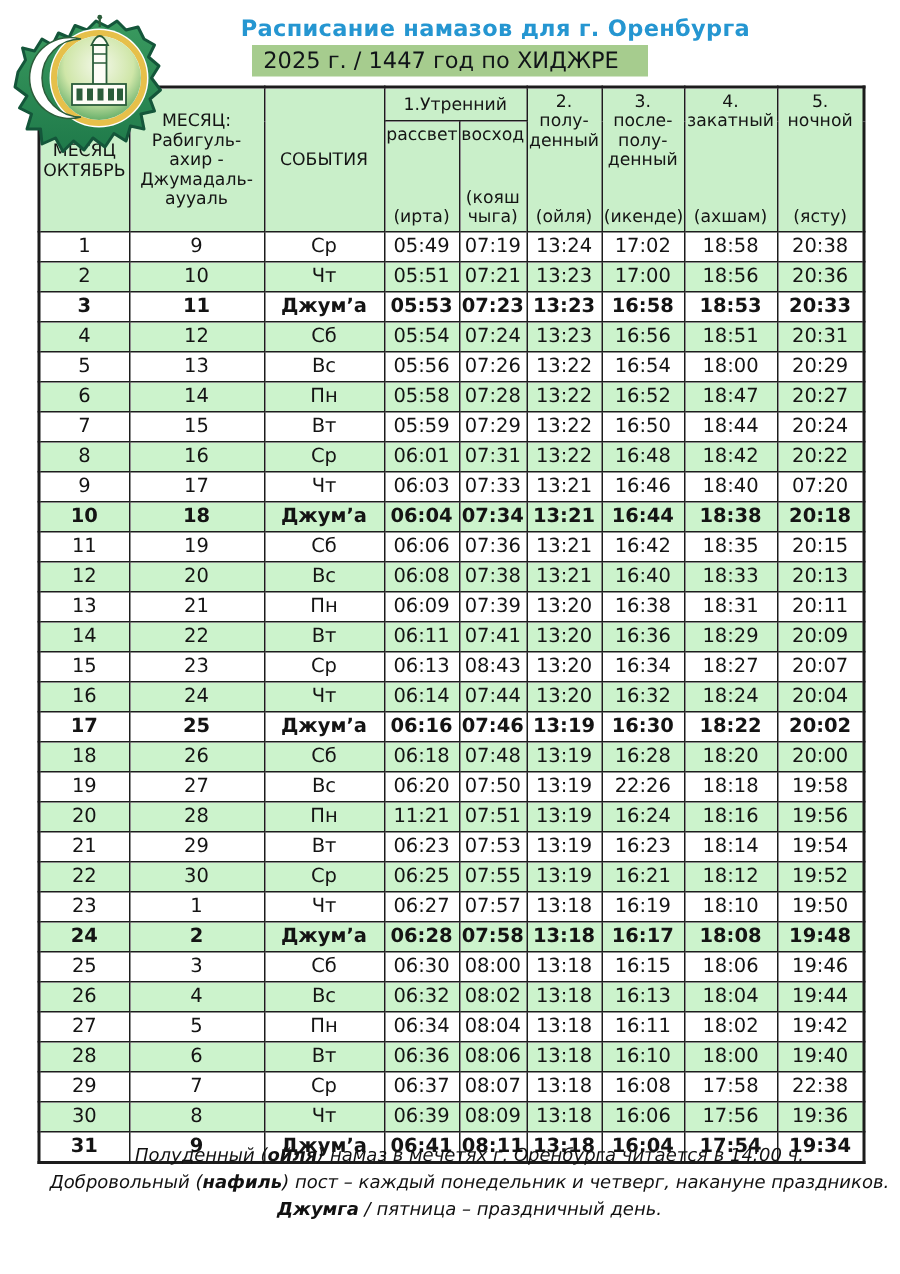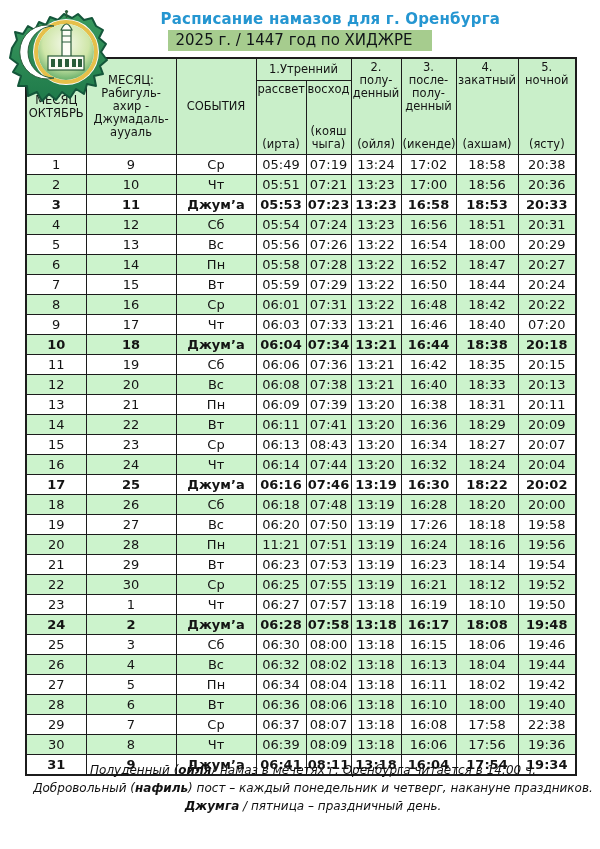--- a/index.html
+++ b/index.html
@@ -357,21 +357,21 @@
         <td>18:20</td>
         <td>20:00</td>
       </tr>
       <tr>
         <td>19</td>
         <td>27</td>
         <td class="dow">Вс</td>
         <td>06:20</td>
         <td>07:50</td>
         <td>13:19</td>
-        <td>17:26</td>
+        <td>22:26</td>
         <td>18:18</td>
         <td>19:58</td>
       </tr>
       <tr class="alt">
         <td>20</td>
         <td>28</td>
         <td class="dow">Пн</td>
         <td>11:21</td>
         <td>07:51</td>
         <td>13:19</td>

